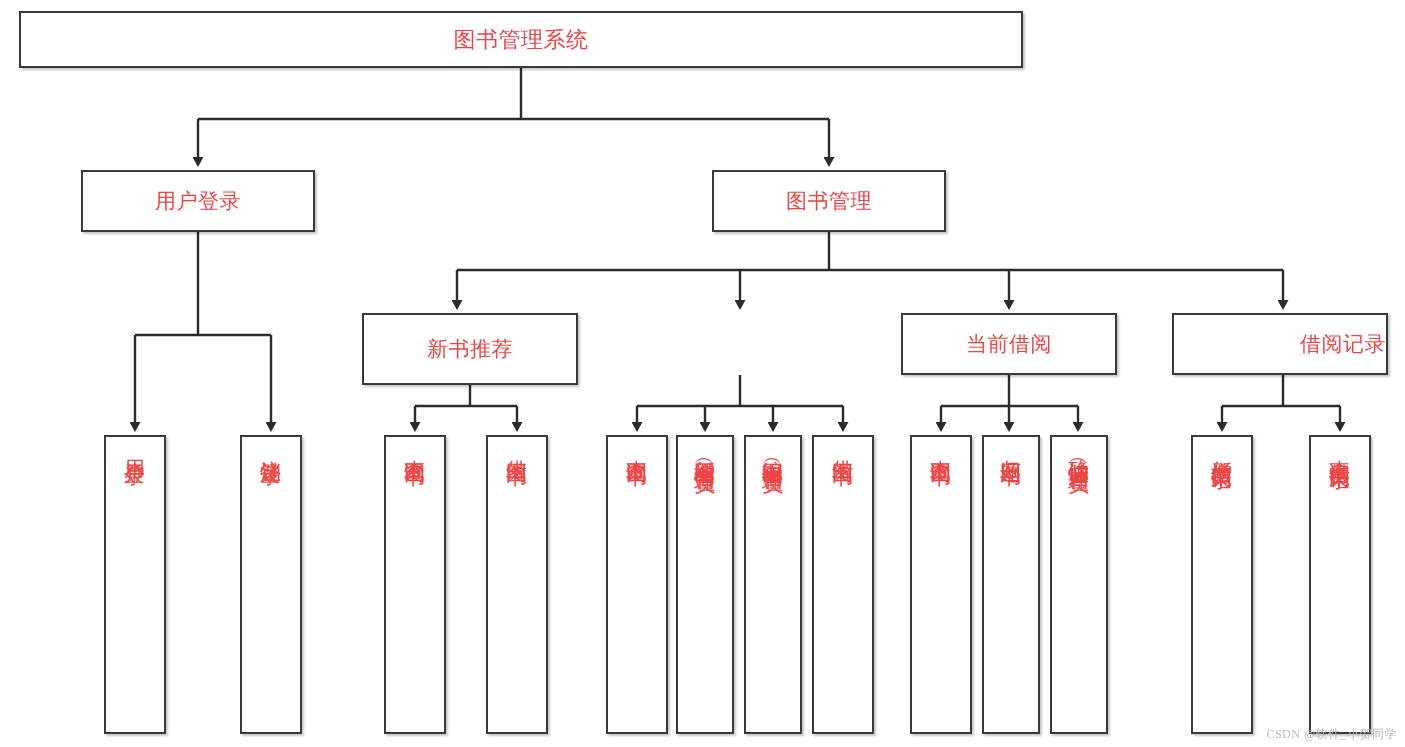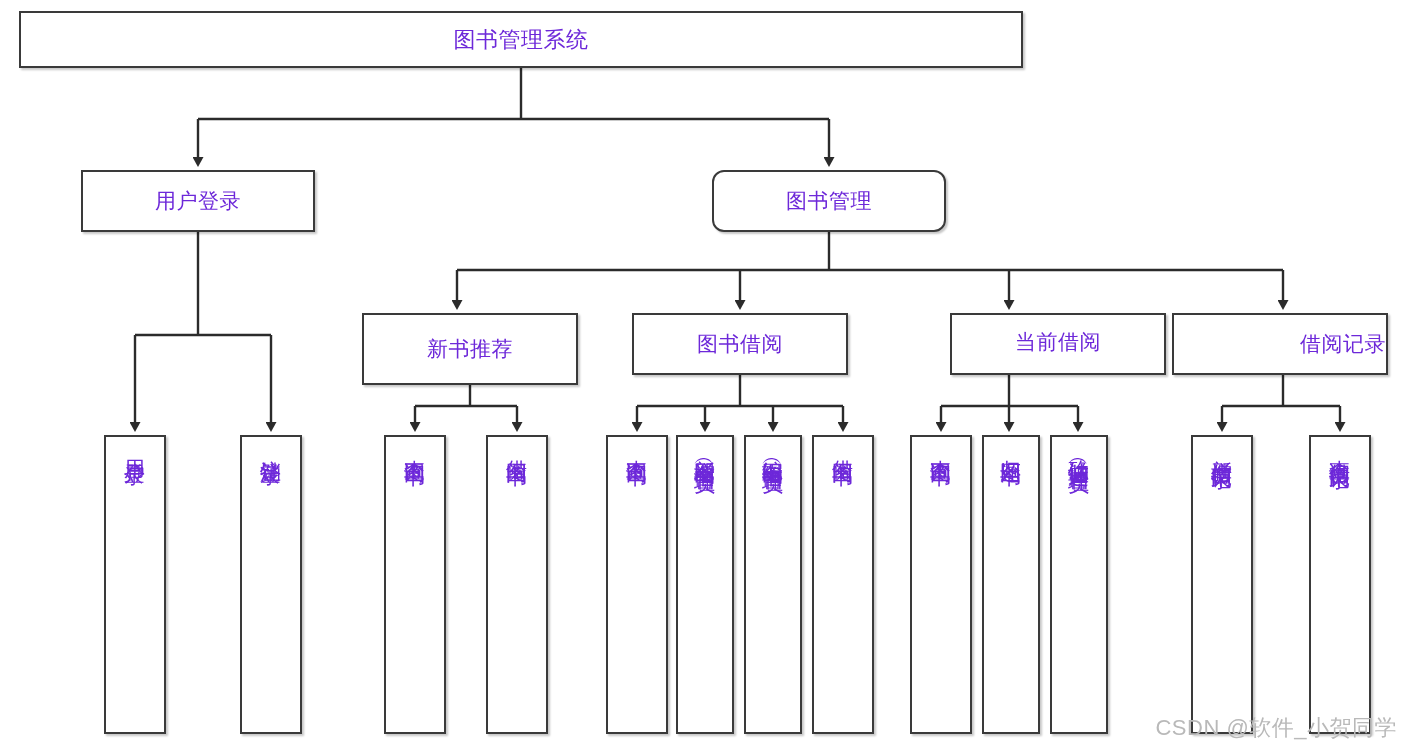--- a/index.html
+++ b/index.html
@@ -31,21 +31,21 @@
     box-sizing: border-box;
     background: #ffffff;
     border: 2.5px solid #3a3a3a;
     box-shadow: 2px 2px 2px rgba(0,0,0,0.22);
     display: flex;
     align-items: center;
     justify-content: center;
     z-index: 2;
   }
   .node .label {
-    color: #6d28d9;
+    color: #ef4444;
     font-size: 21px;
     line-height: 1.18;
     letter-spacing: 0.5px;
     white-space: nowrap;
     text-align: center;
   }
   .node.root .label { font-size: 22px; }
   .node.vertical {
     align-items: flex-start;
     padding-top: 6px;
@@ -55,26 +55,26 @@
     text-orientation: upright;
     font-size: 21px;
     letter-spacing: 2px;
     line-height: 1;
     white-space: nowrap;
   }
   #watermark {
     position: absolute;
     right: 8px;
     bottom: 4px;
-    font-size: 22px;
+    font-size: 12px;
     color: #b9b9b9;
     letter-spacing: 0.5px;
     z-index: 3;
     white-space: nowrap;
-    font-family: Liberation Sans, sans-serif;
+    font-family: Liberation Serif, serif;
   }
 </style>
 </head>
 <body>
 
 <div id="canvas">
 
   <svg id="connectors" viewBox="0 0 1405 747" xmlns="http://www.w3.org/2000/svg">
     <defs>
       <marker id="arrow" markerWidth="10" markerHeight="11" refX="1" refY="5.5" orient="auto" markerUnits="userSpaceOnUse">
@@ -125,31 +125,28 @@
     </g>
   </svg>
 
   <div class="node root" style="left:19px; top:11px; width:1004px; height:57px;">
     <span class="label">图书管理系统</span>
   </div>
 
   <div class="node" style="left:81px; top:170px; width:234px; height:62px;">
     <span class="label">用户登录</span>
   </div>
-  <div class="node" style="left:712px; top:170px; width:234px; height:62px;border-radius:12px;">
+  <div class="node" style="left:712px; top:170px; width:234px; height:62px;">
     <span class="label">图书管理</span>
   </div>
 
   <div class="node" style="left:362px; top:313px; width:216px; height:72px;">
     <span class="label">新书推荐</span>
   </div>
-  <div class="node" style="left:632px; top:313px; width:216px; height:62px;">
-    <span class="label">图书借阅</span>
-  </div>
-  <div class="node" style="left:950px; top:313px; width:216px; height:62px;font-family:Liberation Mono, monospace;">
+  <div class="node" style="left:901px; top:313px; width:216px; height:62px;">
     <span class="label">当前借阅</span>
   </div>
   <div class="node" style="left:1172px; top:313px; width:216px; height:62px;justify-content:flex-end;">
     <span class="label">借阅记录</span>
   </div>
 
   <div class="node vertical" style="left:104px; top:435px; width:62px; height:299px;">
     <span class="label">用户登录</span>
   </div>
   <div class="node vertical" style="left:240px; top:435px; width:62px; height:299px;">

